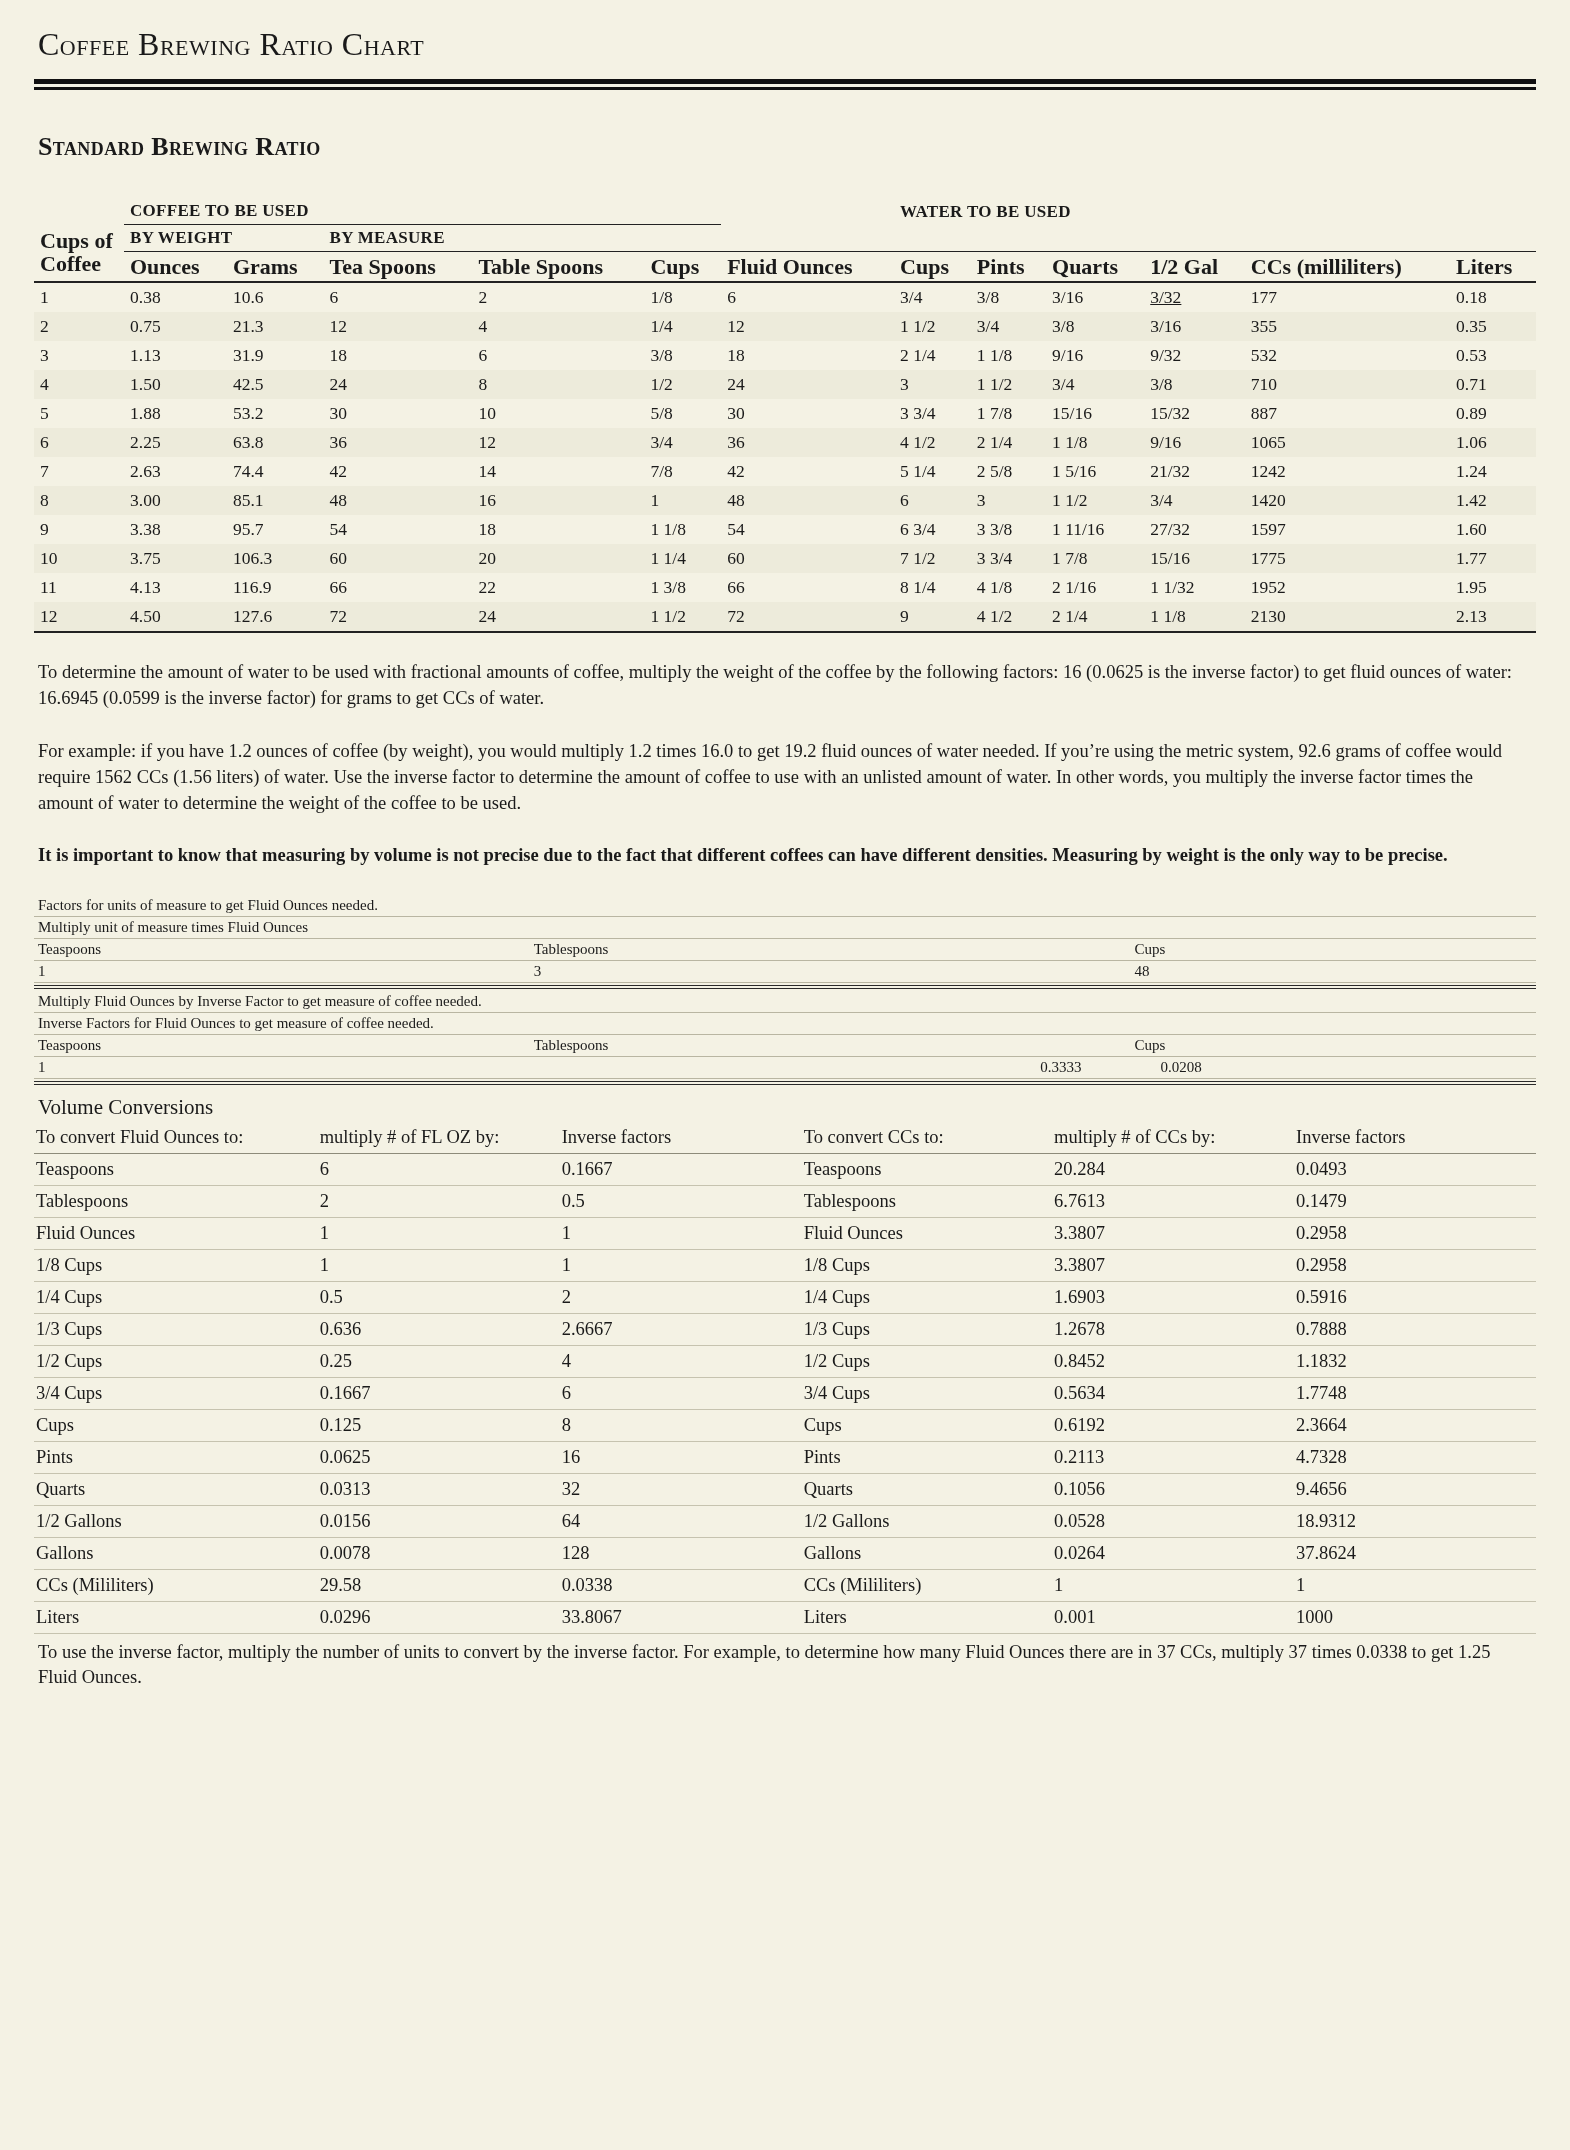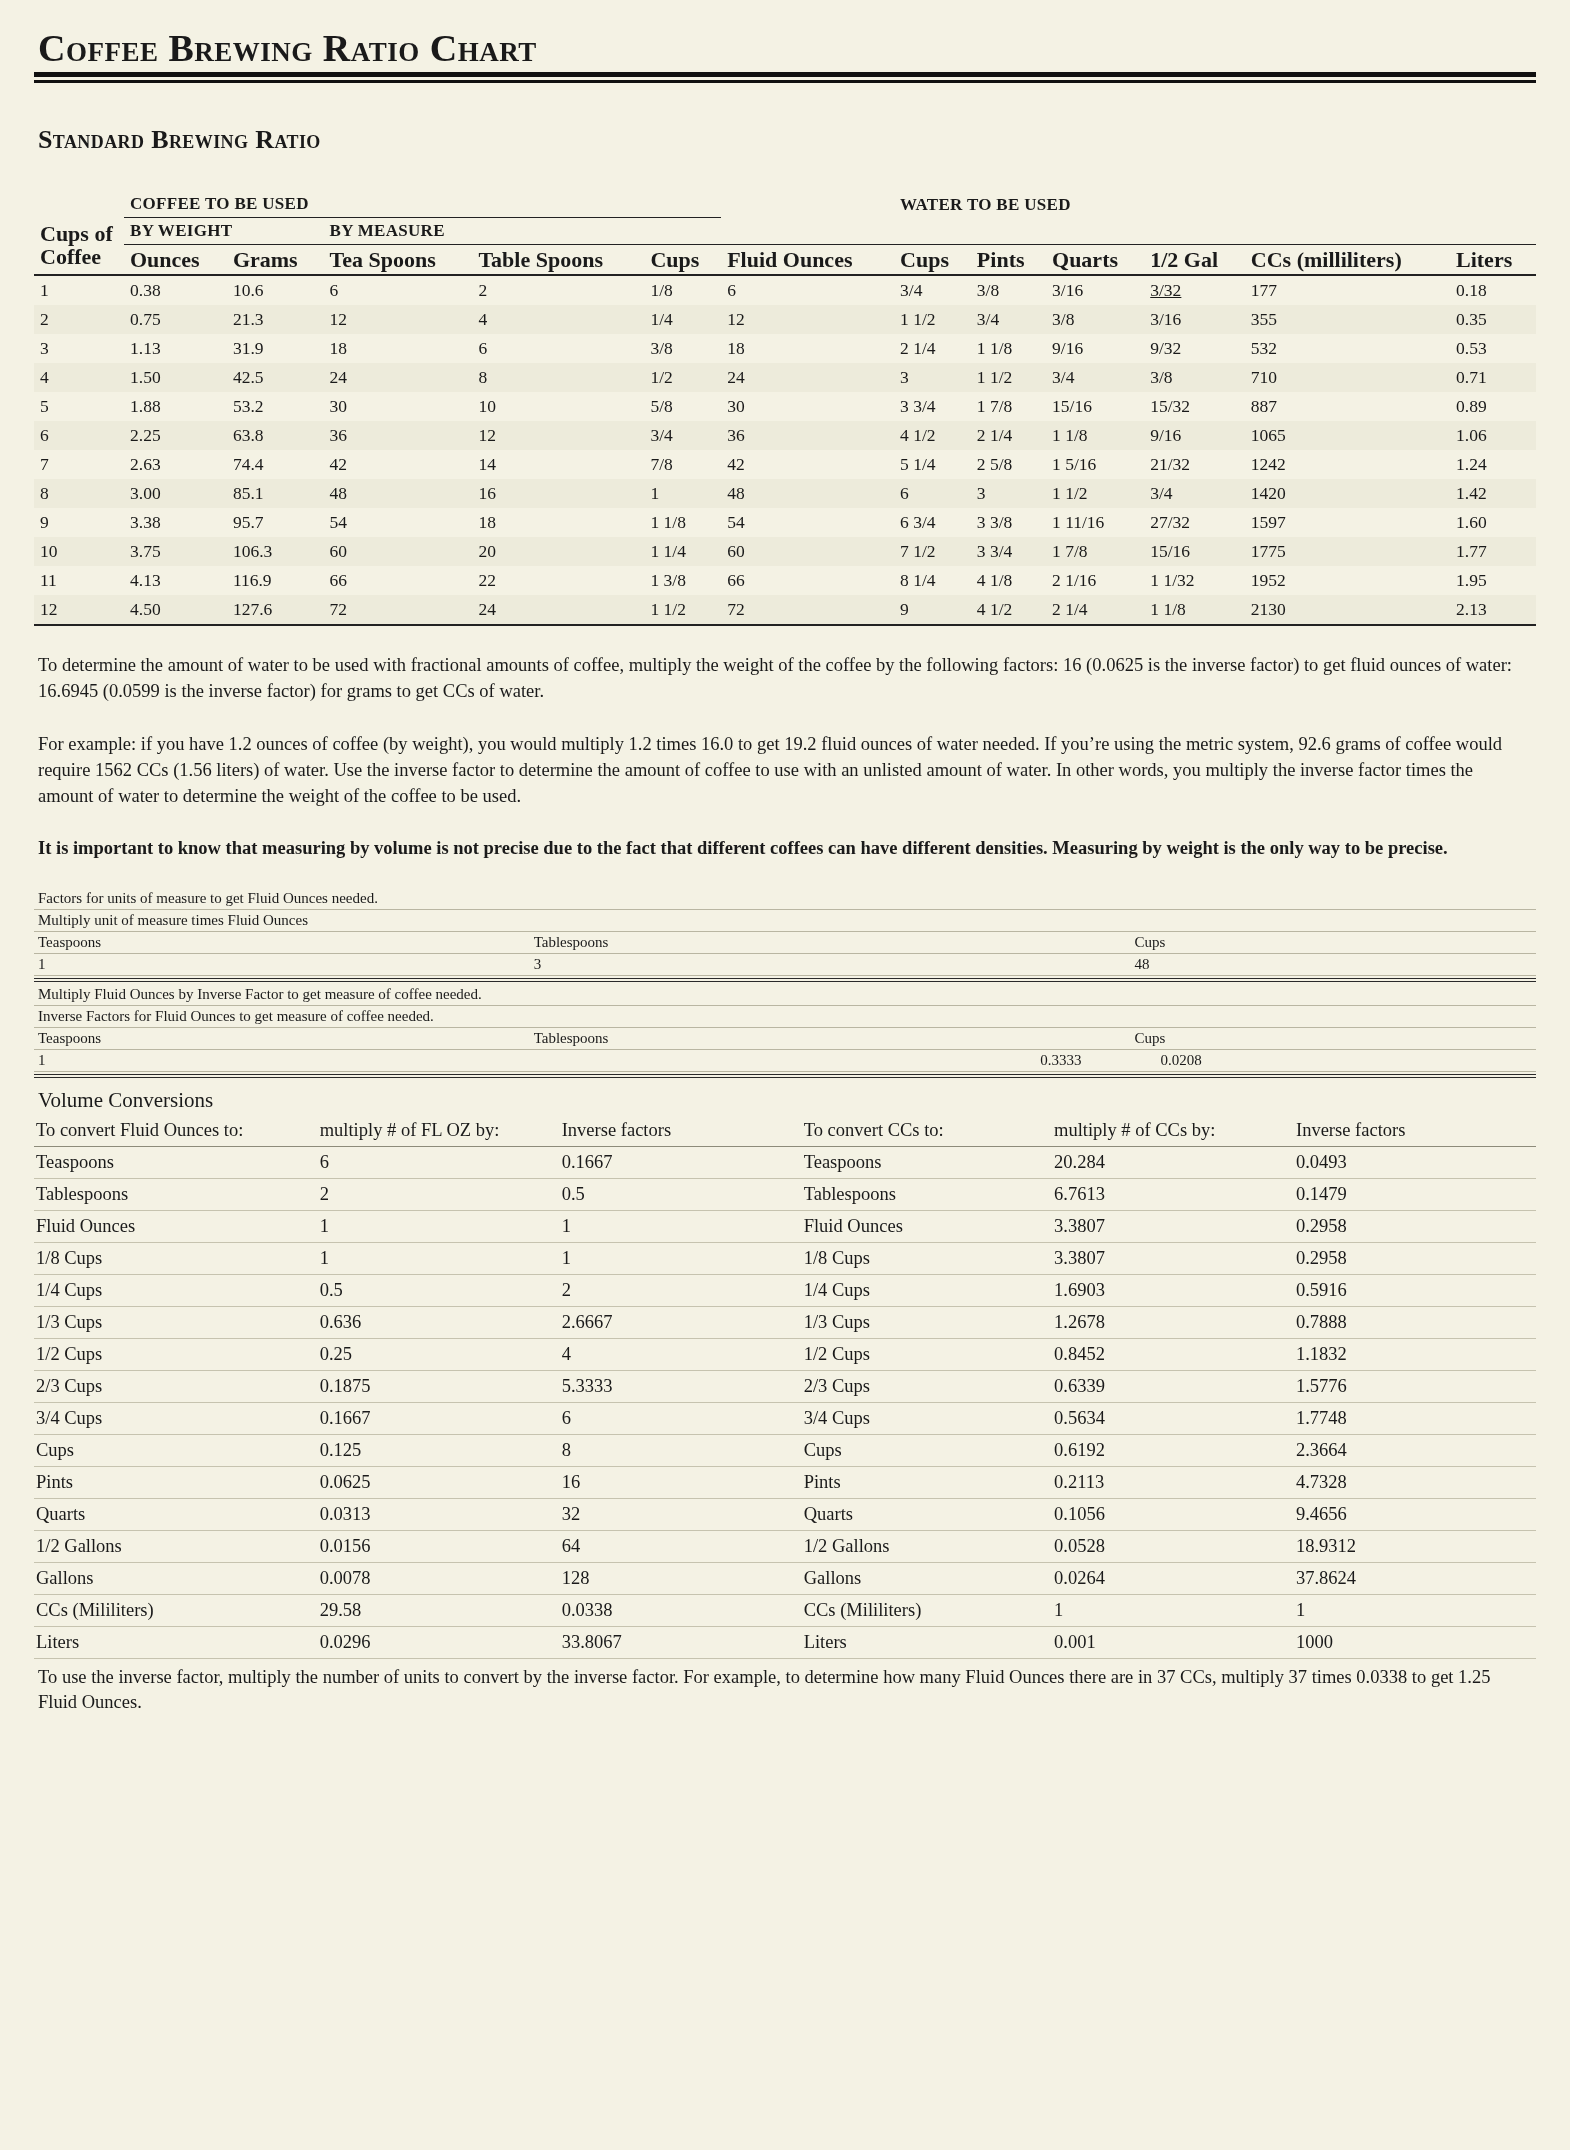--- a/index.html
+++ b/index.html
@@ -16,24 +16,24 @@
   }
   .page {
     width: 1570px;
     box-sizing: border-box;
     padding: 26px 34px 0 34px;
   }
 
   
   .doc-title {
     font-family: "Liberation Serif", serif;
-    font-size: 38px;
-    font-weight: bold;
+    font-size: 32px;
+    font-weight: normal;
     letter-spacing: 0.5px;
-    margin: 0 0 2px 4px;
+    margin: 0 0 16px 4px;
     font-variant: small-caps;
   }
   .title-rule {
     border-top: 5px solid #111;
     border-bottom: 3px solid #111;
     height: 3px;
     margin: 0 0 42px 0;
   }
 
   .section-title {
@@ -487,28 +487,20 @@
         </tr>
         <tr>
           <td class="vol-c1">1/2 Cups</td>
           <td class="vol-c2">0.25</td>
           <td class="vol-c3">4</td>
           <td class="vol-c4">1/2 Cups</td>
           <td class="vol-c5">0.8452</td>
           <td class="vol-c6">1.1832</td>
         </tr>
         <tr>
-          <td class="vol-c1">2/3 Cups</td>
-          <td class="vol-c2">0.1875</td>
-          <td class="vol-c3">5.3333</td>
-          <td class="vol-c4">2/3 Cups</td>
-          <td class="vol-c5">0.6339</td>
-          <td class="vol-c6">1.5776</td>
-        </tr>
-        <tr>
           <td class="vol-c1">3/4 Cups</td>
           <td class="vol-c2">0.1667</td>
           <td class="vol-c3">6</td>
           <td class="vol-c4">3/4 Cups</td>
           <td class="vol-c5">0.5634</td>
           <td class="vol-c6">1.7748</td>
         </tr>
         <tr>
           <td class="vol-c1">Cups</td>
           <td class="vol-c2">0.125</td>

